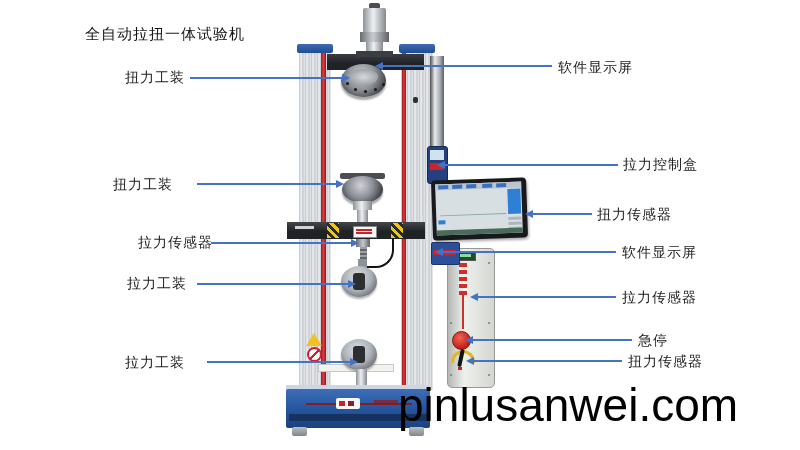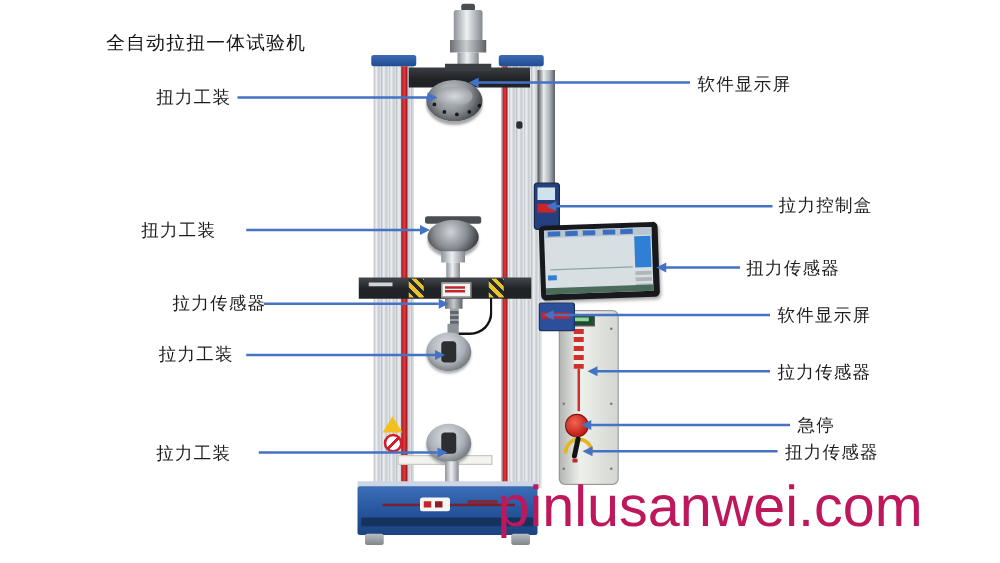--- a/index.html
+++ b/index.html
@@ -22,21 +22,21 @@
   .colcap{position:absolute;height:9px;background:linear-gradient(#3d6cb4,#1f4c92);border-radius:2px;}
   .redstripe{position:absolute;background:linear-gradient(90deg,#a01b20,#e03a3e 50%,#8e161b);}
   .chuck{position:absolute;border-radius:50%;
     background:radial-gradient(circle at 45% 35%,#cfd3d8 0%,#8a8f95 45%,#3a3d42 80%,#232529 100%);
     box-shadow:0 3px 2px rgba(0,0,0,.35);}
   .grip{position:absolute;border-radius:50%;
     background:radial-gradient(circle at 45% 35%,#dfe2e6 0%,#aab0b6 50%,#5d6166 85%);
     box-shadow:0 2px 2px rgba(0,0,0,.3);}
   .gripslot{position:absolute;background:#2c2e32;border-radius:3px;}
   .silver{background:linear-gradient(90deg,#8d9399,#eef0f2 45%,#84898f);}
-  .watermark{position:absolute;font-size:46px;color:#be185d;letter-spacing:0px;z-index:60;}
+  .watermark{position:absolute;font-size:46px;color:#000000;letter-spacing:0px;z-index:60;}
   .hazard{position:absolute;background:repeating-linear-gradient(45deg,#e8c32a 0 3px,#26292e 3px 6px);}
 </style>
 </head>
 <body>
 
 <div class="abs" style="left:0;top:0;width:800px;height:450px;z-index:10;">
 
   <div class="column" style="left:299px;top:50px;height:340px;"></div>
   <div class="column" style="left:401px;top:50px;height:340px;"></div>
   <div class="colcap" style="left:297px;top:44px;width:36px;"></div>

